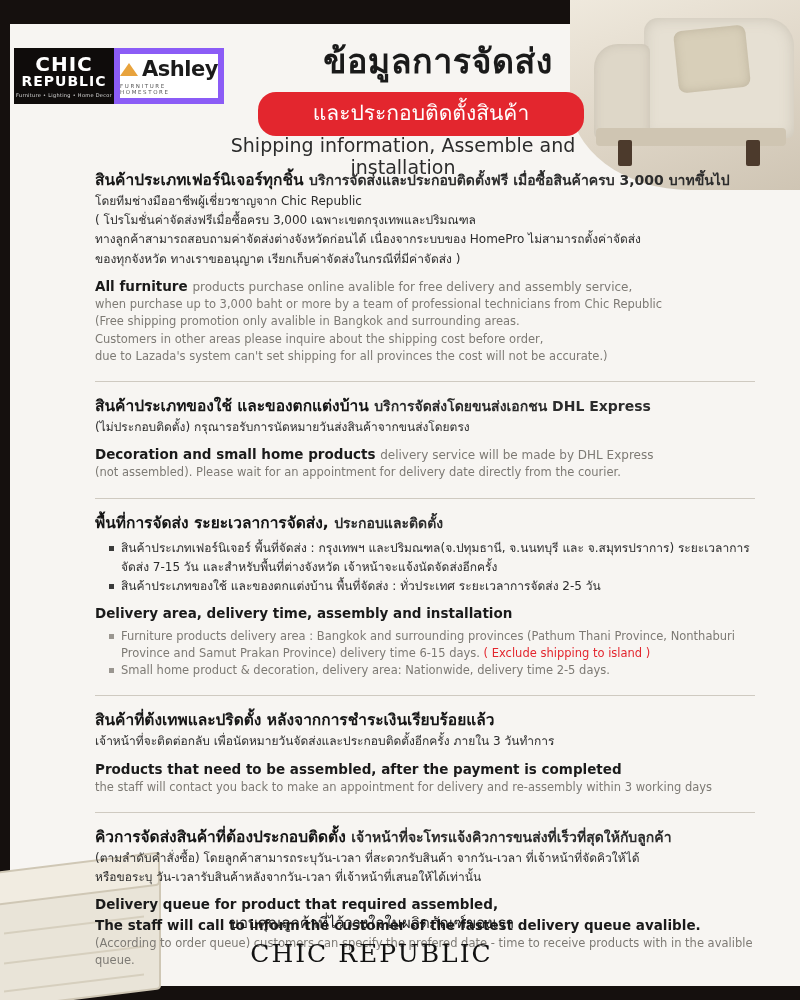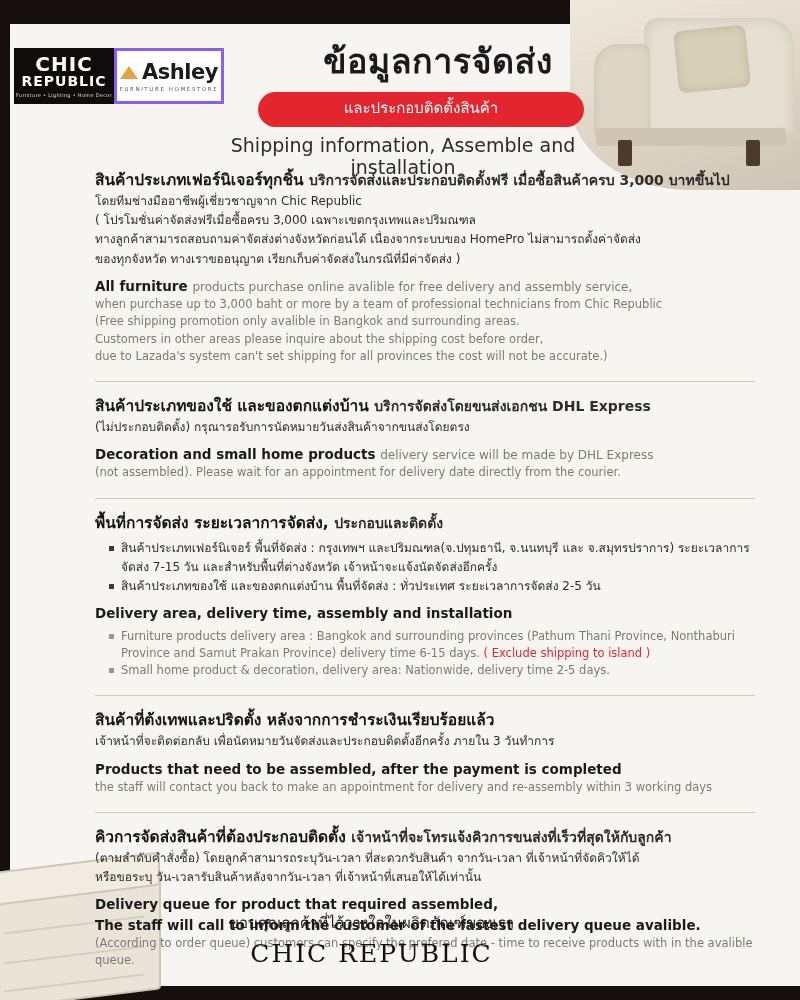--- a/index.html
+++ b/index.html
@@ -87,40 +87,40 @@
   }
   .logo-chic {
     width: 100px; height: 56px; background: #0f0c0b; color: #fff;
     display: flex; flex-direction: column; align-items: center; justify-content: center;
     border: 1px solid #0f0c0b;
   }
   .logo-chic .l1 { font-size: 20px; font-weight: bold; letter-spacing: 1px; line-height: 1; }
   .logo-chic .l2 { font-size: 14px; font-weight: bold; letter-spacing: 1px; line-height: 1.1; }
   .logo-chic .l3 { font-size: 5px; letter-spacing: .3px; margin-top: 3px; color: #ddd; }
   .logo-ashley {
-    width: 110px; height: 56px; background: #ffffff; border: 3px solid #8b5cf6;
+    width: 110px; height: 56px; background: #ffffff; border: 6px solid #8b5cf6;
     display: flex; flex-direction: column; align-items: center; justify-content: center;
   }
   .logo-ashley .a-row { display: flex; align-items: center; gap: 4px; }
   .ash-mark {
     width: 0; height: 0; border-left: 9px solid transparent; border-right: 9px solid transparent;
     border-bottom: 13px solid #e8a33d;
   }
   .logo-ashley .a-name { font-size: 21px; font-weight: bold; color: #1b1b1b; letter-spacing: -.5px; }
   .logo-ashley .a-sub { font-size: 5.5px; color: #555; letter-spacing: 1.6px; margin-top: 2px; }
 
   
   .title-th {
     position: absolute; top: 34px; left: 228px; width: 420px; text-align: center;
     font-size: 34px; font-weight: bold; color: #1a1a1a; letter-spacing: .5px;
   }
   .subtitle-pill {
     position: absolute; top: 92px; left: 258px; width: 326px;
     background: #e3262e; color: #fff; border-radius: 18px;
-    text-align: center; font-size: 15px; padding: 4px 0 7px; font-weight: normal;
+    text-align: center; font-size: 21px; padding: 4px 0 7px; font-weight: normal;
   }
   .subtitle-en {
     position: absolute; top: 134px; left: 178px; width: 450px; text-align: center;
     font-size: 19px; color: #2b2b2b;
   }
 
   .body {
     position: absolute; top: 168px; left: 95px; width: 660px;
   }
   .sec { margin-bottom: 16px; }

